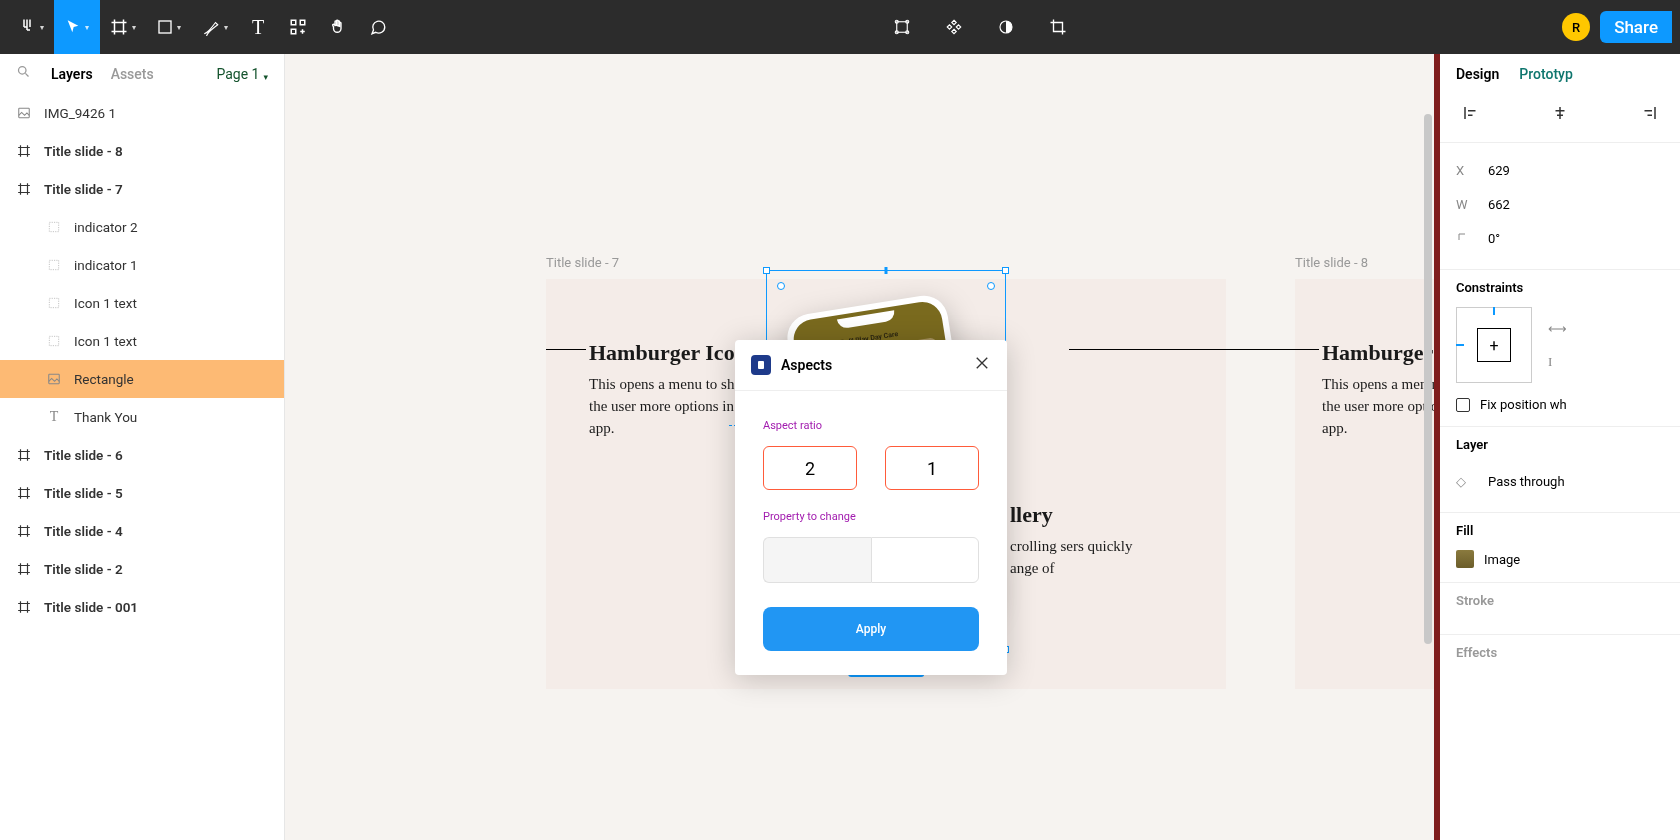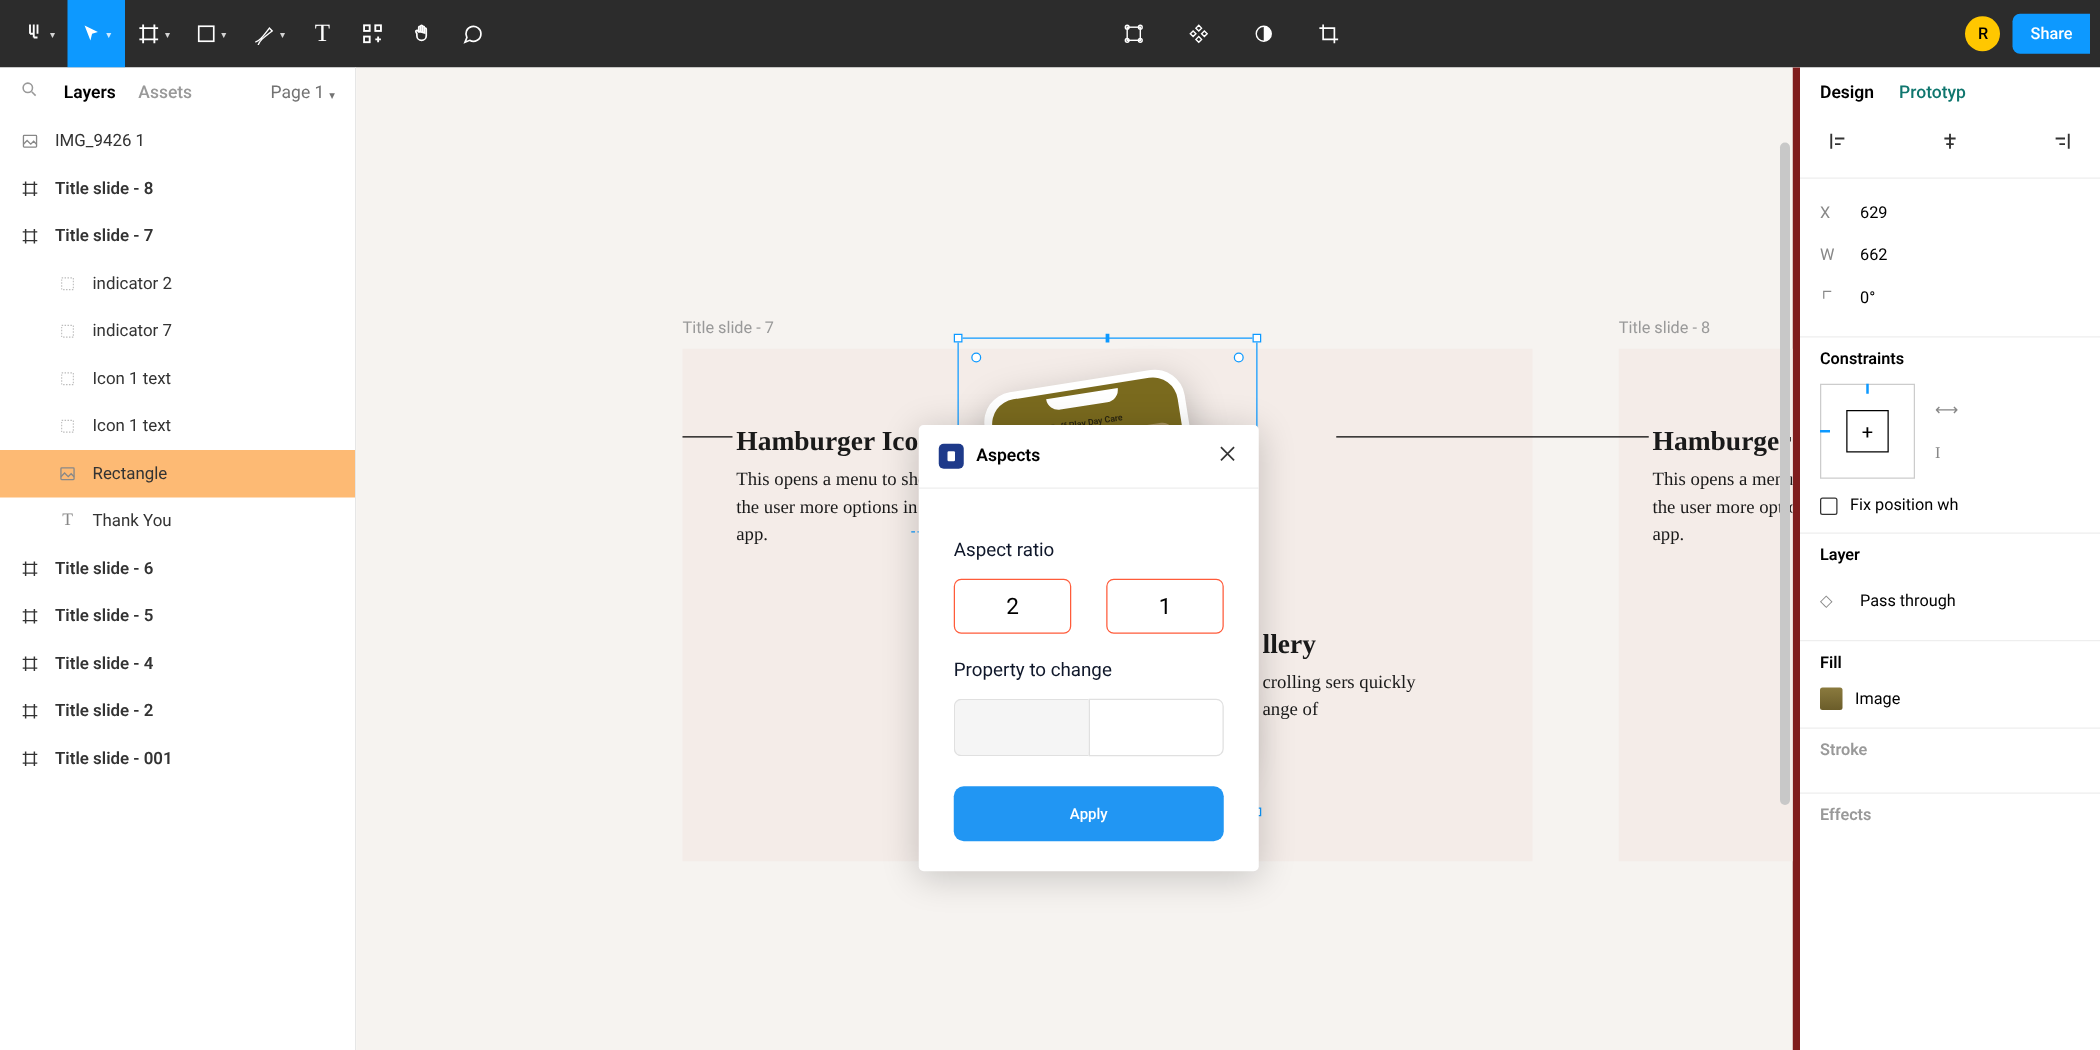--- a/index.html
+++ b/index.html
@@ -9,30 +9,30 @@
 .toolbar{height:54px;background:#2c2c2c;display:flex;align-items:center;padding:0 8px;color:#fff}
 .tb-group{display:flex;align-items:center;height:100%}
 .tb-btn{width:40px;height:54px;display:flex;align-items:center;justify-content:center;cursor:pointer;color:#fff;gap:2px}
 .tb-btn.small{width:34px}
 .tb-btn.wide{width:46px}
 .tb-btn.active{background:#0d99ff}
 .tb-chev{font-size:8px;margin-left:2px;opacity:.8}
 .tb-center{flex:1;display:flex;align-items:center;justify-content:center;gap:18px}
 .tb-right{display:flex;align-items:center;gap:10px;margin-left:auto}
 .avatar{width:28px;height:28px;border-radius:50%;background:#ffc700;color:#000;display:flex;align-items:center;justify-content:center;font-size:13px;font-weight:500}
-.share-btn{background:#0d99ff;color:#fff;border:none;height:32px;padding:0 14px;border-radius:6px 0 0 6px;font-size:13px;font-weight:500;cursor:pointer}
+.share-btn{background:#0d99ff;color:#fff;border:none;height:32px;padding:0 14px;border-radius:6px 0 0 6px;font-size:17px;font-weight:500;cursor:pointer}
 
 
 .main{display:flex;height:calc(100% - 54px)}
 .left-panel{width:285px;border-right:1px solid #e6e6e6;background:#fff;display:flex;flex-direction:column}
 .panel-tabs{display:flex;align-items:center;padding:10px 16px;gap:18px;border-bottom:1px solid #fff}
 .panel-tabs .search-ic{color:#999;margin-right:2px}
 .tab{font-size:14px;color:#999;font-weight:500;cursor:pointer}
 .tab.active{color:#000;font-weight:600}
-.page-sel{margin-left:auto;font-size:14px;color:#737373;display:flex;align-items:flex-end;gap:4px;cursor:pointer}
+.page-sel{margin-left:auto;font-size:14px;color:#14532d;display:flex;align-items:flex-end;gap:4px;cursor:pointer}
 .layers{flex:1;overflow:auto}
 .layer-row{display:flex;align-items:center;height:38px;padding:0 16px;gap:12px;font-size:13.5px;color:#333;cursor:pointer}
 .layer-row.bold{font-weight:600}
 .layer-row.nested{padding-left:46px}
 .layer-row.selected{background:#fdba74}
 .layer-ic{width:16px;height:16px;display:flex;align-items:center;justify-content:center;color:#888;flex-shrink:0}
 
 
 .canvas{flex:1;background:#f6f3f0;position:relative;overflow:hidden}
 .artboard{position:absolute;background:#f4ece8}
@@ -69,21 +69,21 @@
 .scrollbar{position:absolute;right:2px;top:60px;width:8px;height:530px;background:#c8c8c8;border-radius:4px}
 
 
 .modal{position:absolute;left:450px;top:286px;width:272px;background:#fff;border-radius:4px;box-shadow:0 4px 30px rgba(0,0,0,.2)}
 .modal-head{display:flex;align-items:center;padding:14px 16px;border-bottom:1px solid #eee}
 .plugin-ic{width:20px;height:20px;background:#1e3a8a;border-radius:4px;display:flex;align-items:center;justify-content:center;margin-right:10px}
 .plugin-ic svg{width:12px;height:12px}
 .modal-title{font-size:14px;font-weight:600}
 .modal-close{margin-left:auto;cursor:pointer;color:#333}
 .modal-body{padding:20px 28px 24px}
-.modal-body label{display:block;font-size:15px;color:#0f172a;margin:20px 0 14px}
+.modal-body label{display:block;font-size:11px;color:#a21caf;margin:8px 0 14px}
 .ratio-row{display:flex;gap:28px;margin-bottom:20px}
 .ratio-in{width:94px;height:44px;border:1.5px solid #ff5b3a;border-radius:6px;text-align:center;font-size:18px}
 .prop-row{display:flex;margin-top:14px;margin-bottom:24px}
 .prop-half{flex:1;height:46px;border:1px solid #e0e0e0}
 .prop-half.l{border-radius:6px 0 0 6px;background:#f5f5f5;border-right:none}
 .prop-half.r{border-radius:0 6px 6px 0}
 .apply-btn{width:100%;height:44px;background:#2196f3;color:#fff;border:none;border-radius:8px;font-size:12px;font-weight:500;cursor:pointer}
 
 
 .right-panel{width:246px;background:#fff;border-left:6px solid #7f1d1d;overflow:hidden;font-size:13px}
@@ -249,21 +249,21 @@
             </svg>
           </span>
           <span>indicator 2</span>
         </div>
         <div class="layer-row nested">
           <span class="layer-ic">
             <svg width="14" height="14" viewBox="0 0 24 24" stroke="#bbb" stroke-width="1.5" fill="none" stroke-dasharray="2 2">
               <rect x="4" y="4" width="16" height="16"></rect>
             </svg>
           </span>
-          <span>indicator 7</span>
+          <span>indicator 1</span>
         </div>
         <div class="layer-row nested">
           <span class="layer-ic">
             <svg width="14" height="14" viewBox="0 0 24 24" stroke="#bbb" stroke-width="1.5" fill="none" stroke-dasharray="2 2">
               <rect x="4" y="4" width="16" height="16"></rect>
             </svg>
           </span>
           <span>Icon 1 text</span>
         </div>
         <div class="layer-row nested">

